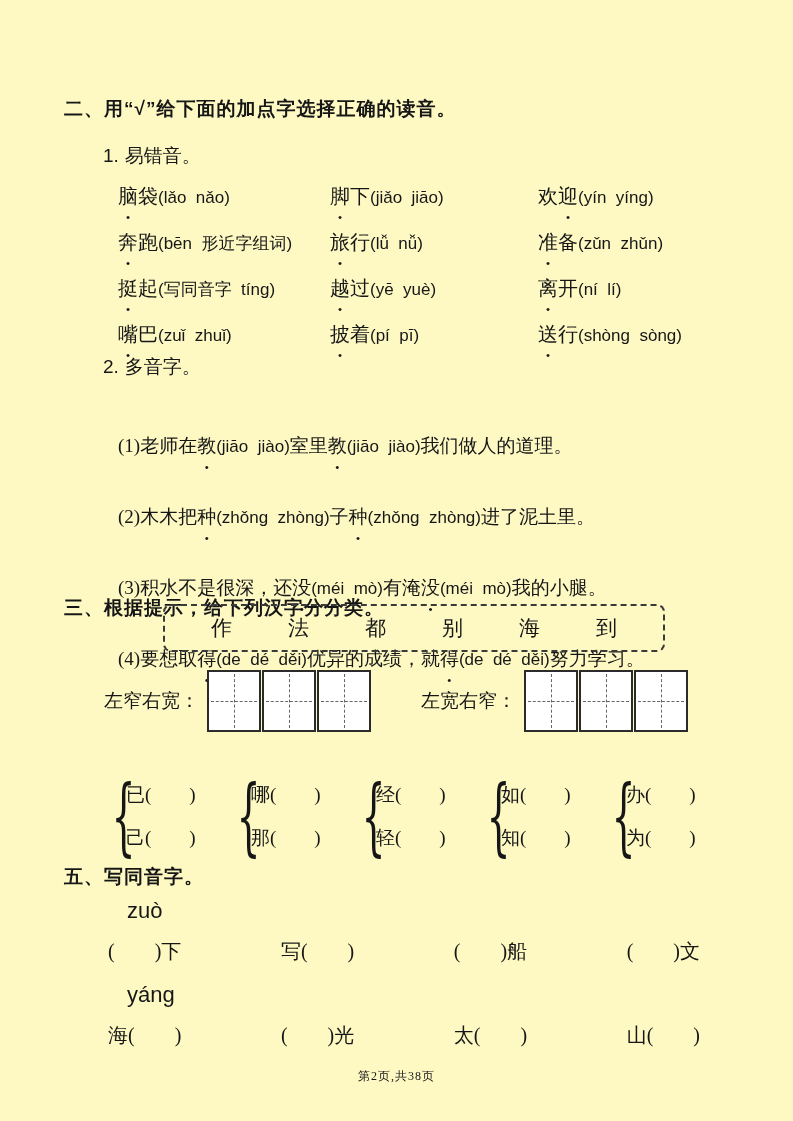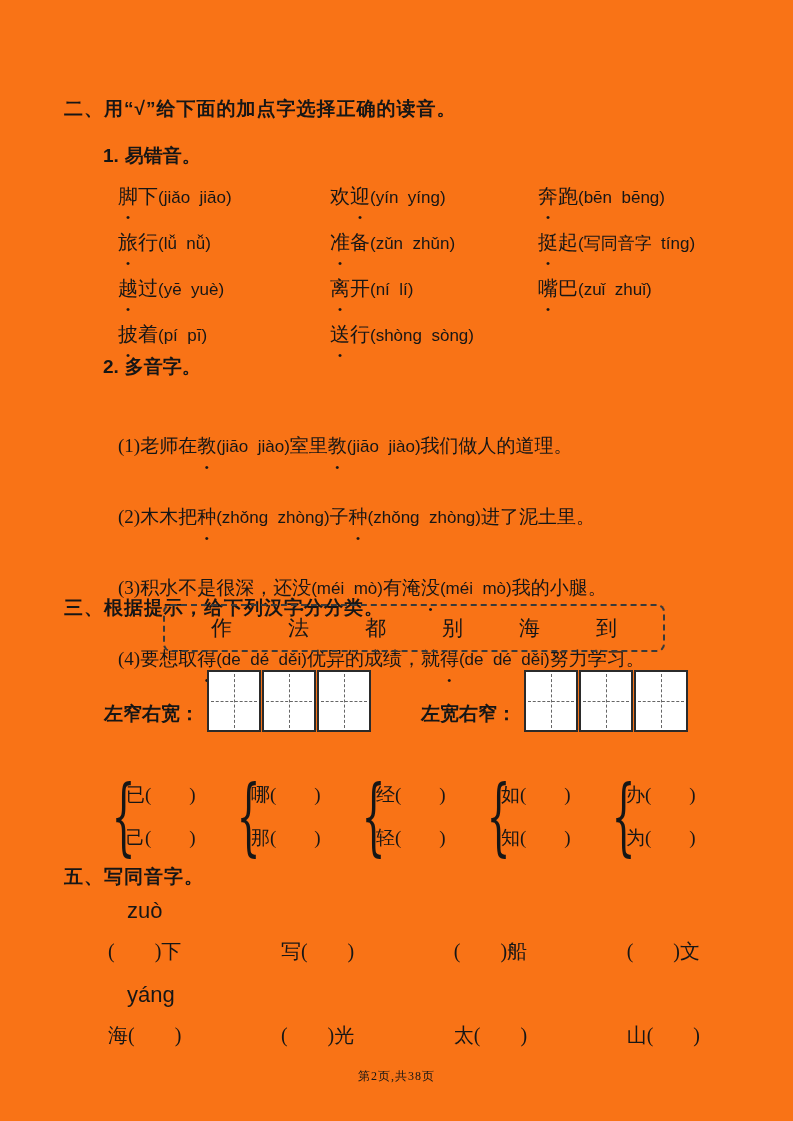--- a/index.html
+++ b/index.html
@@ -1,25 +1,25 @@
 <!DOCTYPE html>
 <html><head>
 <meta charset="utf-8">
 <style>
   html,body{margin:0;padding:0;background:#ffffff;}
   .page{
-    position:relative;width:793px;height:1121px;background:#f97316;
+    position:relative;width:793px;height:1121px;background:#fef9c3;
     font-family:"Liberation Serif",serif;color:#161616;overflow:hidden;
   }
   .heading{
     position:absolute;font-family:"Liberation Sans",sans-serif;
     font-weight:bold;font-size:19px;letter-spacing:1px;white-space:pre;
   }
   .subheading{
-    position:absolute;font-size:19px;font-weight:bold;white-space:pre;
+    position:absolute;font-size:19px;font-weight:normal;white-space:pre;
   }
   .subheading .num{font-family:"Liberation Sans",sans-serif;margin-right:6px;}
   .words-grid{
     position:absolute;top:181px;left:118px;width:640px;
     display:grid;grid-template-columns:212px 208px auto;row-gap:14px;
     font-size:20px;
   }
   .word-cell{white-space:pre;line-height:30px;}
   .py{font-family:"Liberation Sans",sans-serif;font-size:17px;white-space:pre;}
   .dch{position:relative;display:inline-block;}
@@ -28,21 +28,21 @@
     transform:translateX(-50%);font-size:13px;line-height:1;
   }
   .sentences{position:absolute;top:391px;left:118px;width:660px;font-size:19px;}
   .sentence{white-space:pre;line-height:30px;margin-bottom:15px;margin-top:40px;}
   .dashed-box{
     position:absolute;top:604px;left:163px;width:462px;height:44px;
     border:2px dashed #3a3a3a;border-radius:8px;
     display:flex;align-items:center;justify-content:space-around;
     padding:0 18px;font-size:21px;
   }
-  .grid-label{position:absolute;font-size:19px;font-weight:bold;white-space:pre;margin-top:13px;}
+  .grid-label{position:absolute;font-size:19px;font-weight:normal;white-space:pre;}
   .tian{
     position:absolute;width:50px;height:58px;border:2px solid #2b2b2b;background:#fff;
   }
   .tian .v{position:absolute;left:50%;top:2px;bottom:2px;border-left:1px dashed #666;}
   .tian .h{position:absolute;top:50%;left:2px;right:2px;border-top:1px dashed #666;}
   .pair-group{
     position:absolute;display:flex;align-items:center;font-size:19px;
   }
   .brace{
     font-family:"DejaVu Serif",serif;font-size:84px;font-weight:100;
@@ -68,23 +68,24 @@
 </head>
 <body>
 
 <div class="page">
 
   <div class="heading" style="top:96px;left:64px;"><span>二、</span><span>用“√”给下面的加点字选择正确的读音。</span></div>
 
   <div class="subheading" style="top:143px;left:103px;"><span class="num">1.</span><span>易错音。</span></div>
 
   <div class="words-grid">
+    <div class="word-cell"><span></span><span class="dch">脑</span><span>袋</span><span class="py">(lǎo  nǎo)</span></div>
     <div class="word-cell"><span></span><span class="dch">脚</span><span>下</span><span class="py">(jiǎo  jiāo)</span></div>
     <div class="word-cell"><span>欢</span><span class="dch">迎</span><span></span><span class="py">(yín  yíng)</span></div>
-    <div class="word-cell"><span></span><span class="dch">奔</span><span>跑</span><span class="py">(bēn  bēng)</span></div>
+    <div class="word-cell"><span></span><span class="dch">奔</span><span>跑</span><span class="py">(bēn  形近字组词)</span></div>
     <div class="word-cell"><span></span><span class="dch">旅</span><span>行</span><span class="py">(lǚ  nǚ)</span></div>
     <div class="word-cell"><span></span><span class="dch">准</span><span>备</span><span class="py">(zǔn  zhǔn)</span></div>
     <div class="word-cell"><span></span><span class="dch">挺</span><span>起</span><span class="py">(写同音字  tíng)</span></div>
     <div class="word-cell"><span></span><span class="dch">越</span><span>过</span><span class="py">(yē  yuè)</span></div>
     <div class="word-cell"><span></span><span class="dch">离</span><span>开</span><span class="py">(ní  lí)</span></div>
     <div class="word-cell"><span></span><span class="dch">嘴</span><span>巴</span><span class="py">(zuǐ  zhuǐ)</span></div>
     <div class="word-cell"><span></span><span class="dch">披</span><span>着</span><span class="py">(pí  pī)</span></div>
     <div class="word-cell"><span></span><span class="dch">送</span><span>行</span><span class="py">(shòng  sòng)</span></div>
   </div>
 

